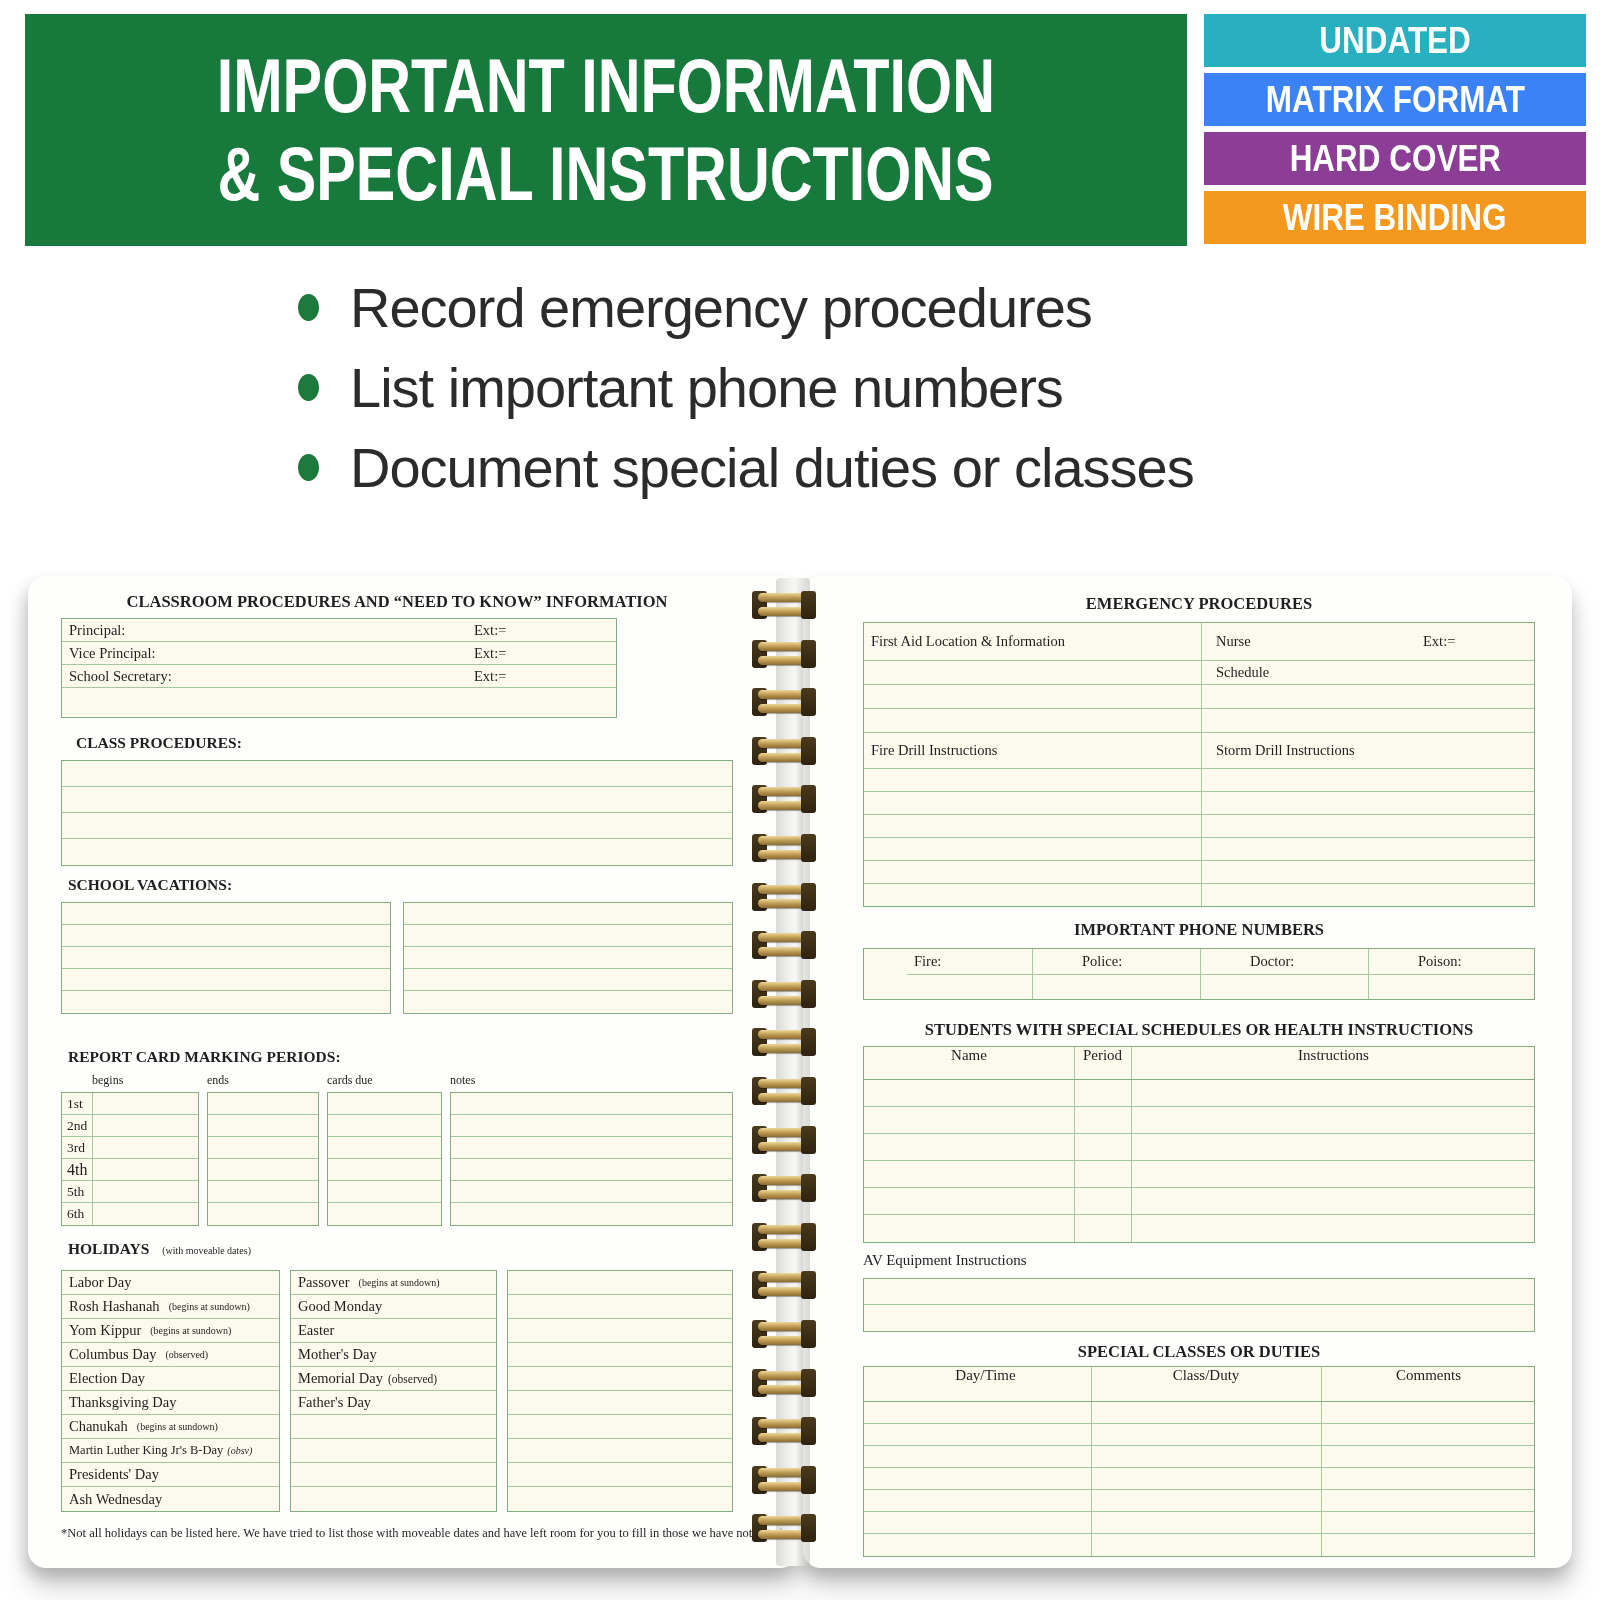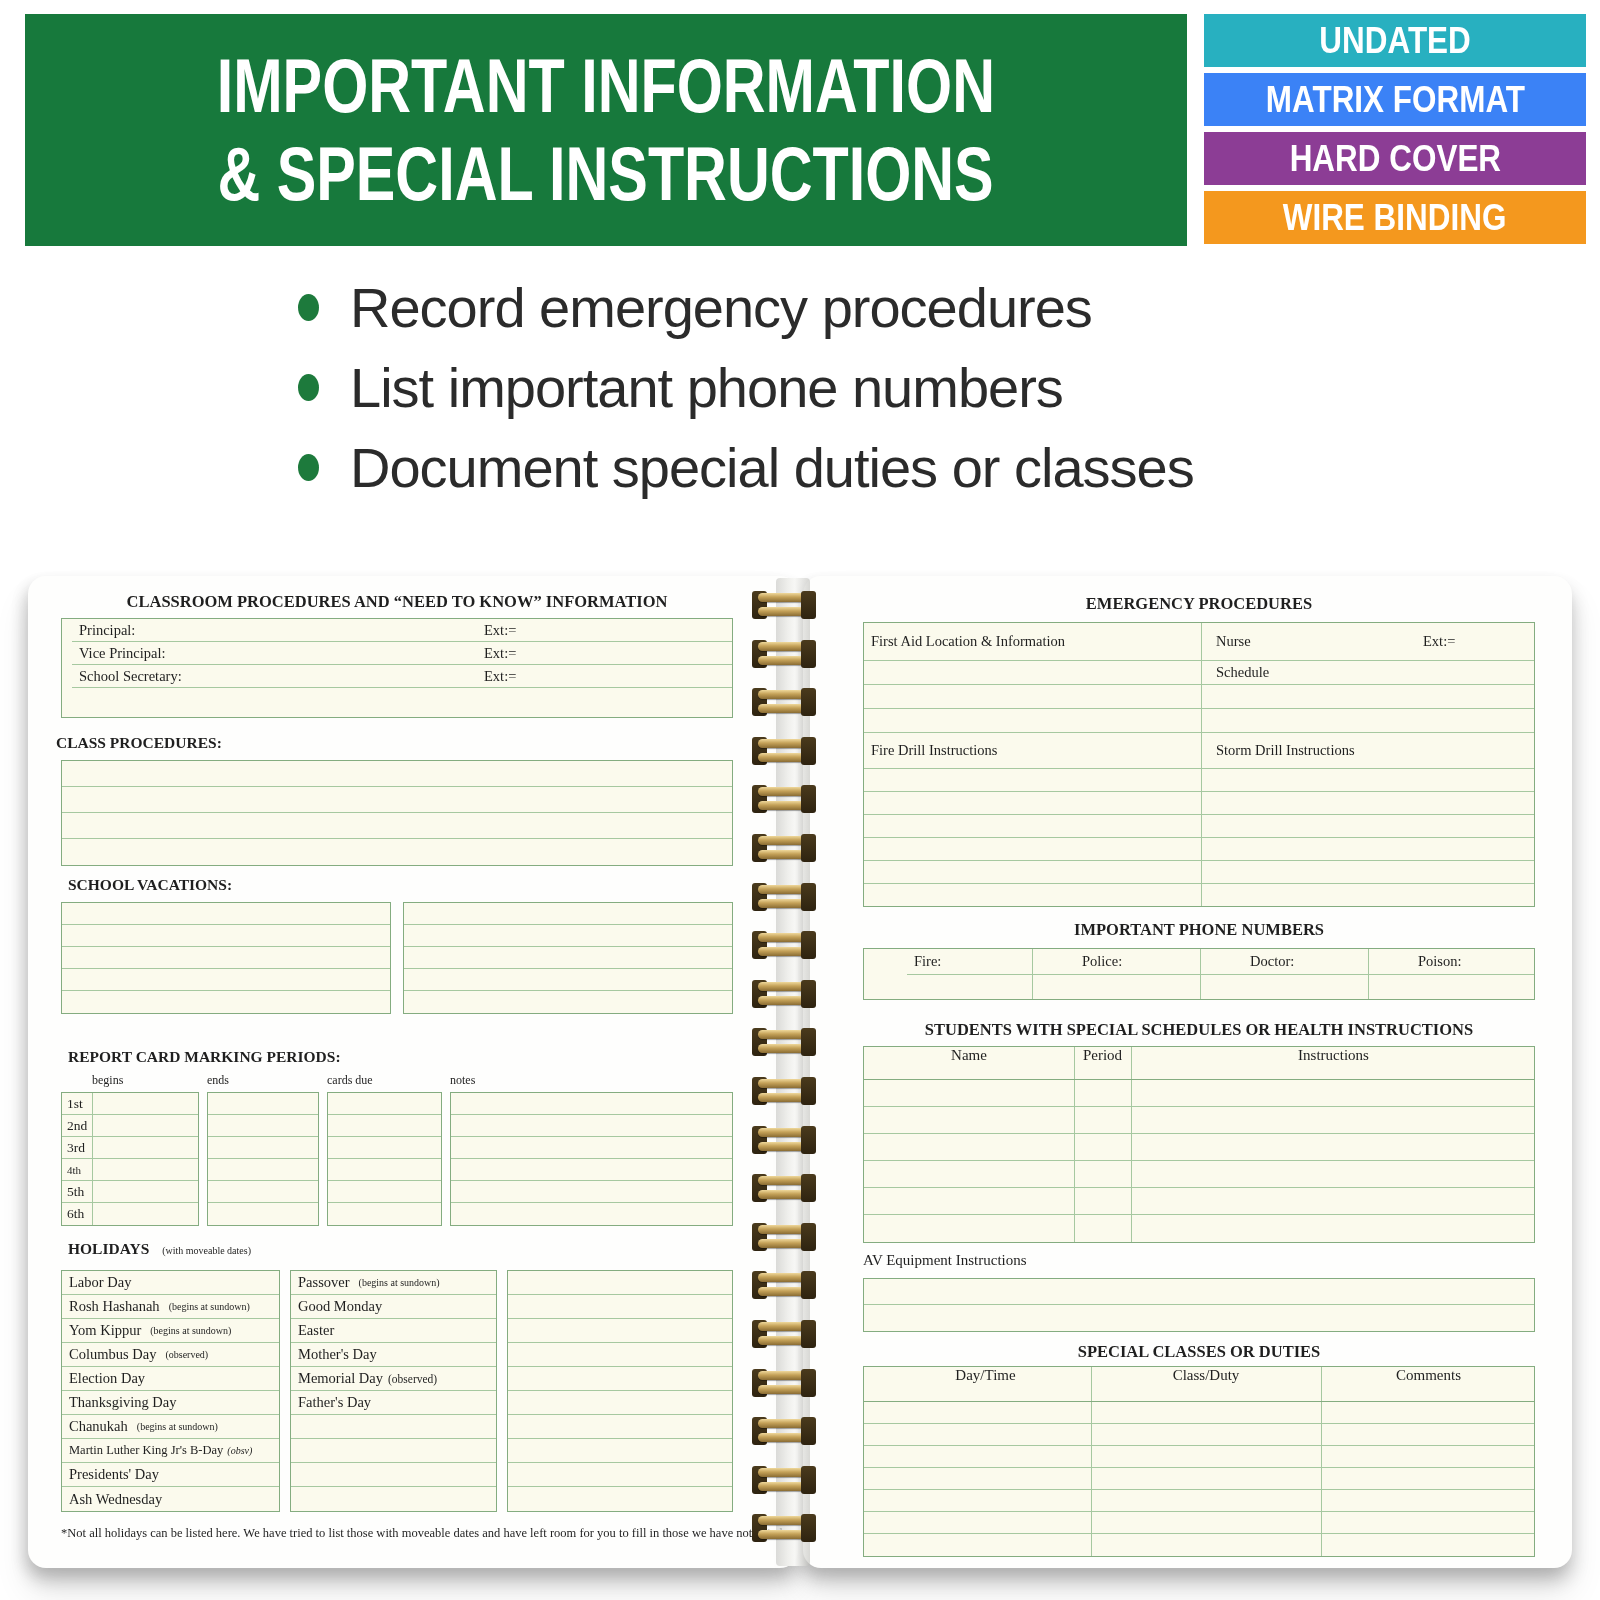--- a/index.html
+++ b/index.html
@@ -96,37 +96,37 @@
         <span class="dot"></span>
         <span class="btxt">Document special duties or classes</span>
       </li>
   </ul>
 
   <section class="spread">
 
     <div class="page page-left">
       <div class="sec-title" style="left:33px;top:16px;">CLASSROOM PROCEDURES AND “NEED TO KNOW” INFORMATION</div>
 
-      <div class="tbl" style="left:33px;top:42px;width:672px;padding-left:10px;">
+      <div class="tbl" style="left:33px;top:42px;width:556px;">
         <div class="trow h23">
           <span class="cl-label">Principal:</span>
           <span class="abs cl-label" style="left:405px;">Ext:=</span>
         </div>
         <div class="trow h23">
           <span class="cl-label">Vice Principal:</span>
           <span class="abs cl-label" style="left:405px;">Ext:=</span>
         </div>
         <div class="trow h23">
           <span class="cl-label">School Secretary:</span>
           <span class="abs cl-label" style="left:405px;">Ext:=</span>
         </div>
         <div class="trow h29"></div>
       </div>
 
-      <div class="sec-head" style="left:28px;top:158px;">CLASS PROCEDURES:</div>
+      <div class="sec-head" style="left:48px;top:158px;">CLASS PROCEDURES:</div>
       <div class="tbl" style="left:33px;top:184px;width:672px;">
           <div class="trow" style="height: 26px;"></div>
           <div class="trow" style="height: 26px;"></div>
           <div class="trow" style="height: 26px;"></div>
           <div class="trow" style="height: 26px;"></div>
         </div>
 
       <div class="sec-head" style="left:40px;top:300px;">SCHOOL VACATIONS:</div>
       <div class="tbl" style="left:33px;top:326px;width:330px;">
           <div class="trow" style="height: 22px;"></div>
@@ -154,21 +154,21 @@
         <div class="trow h22">
             <span class="cl-label" style="font-size:13.5px;padding-left:5px;">1st</span>
           </div>
         <div class="trow h22">
             <span class="cl-label" style="font-size:13.5px;padding-left:5px;">2nd</span>
           </div>
         <div class="trow h22">
             <span class="cl-label" style="font-size:13.5px;padding-left:5px;">3rd</span>
           </div>
         <div class="trow h22">
-            <span class="cl-label" style="font-size:11px;padding-left:5px;">4th</span>
+            <span class="cl-label" style="font-size:16px;padding-left:5px;">4th</span>
           </div>
         <div class="trow h22">
             <span class="cl-label" style="font-size:13.5px;padding-left:5px;">5th</span>
           </div>
         <div class="trow h22">
             <span class="cl-label" style="font-size:13.5px;padding-left:5px;">6th</span>
           </div>
       </div>
       <div class="tbl" style="left:179px;top:516px;width:112px;">
           <div class="trow" style="height: 22px;"></div>

